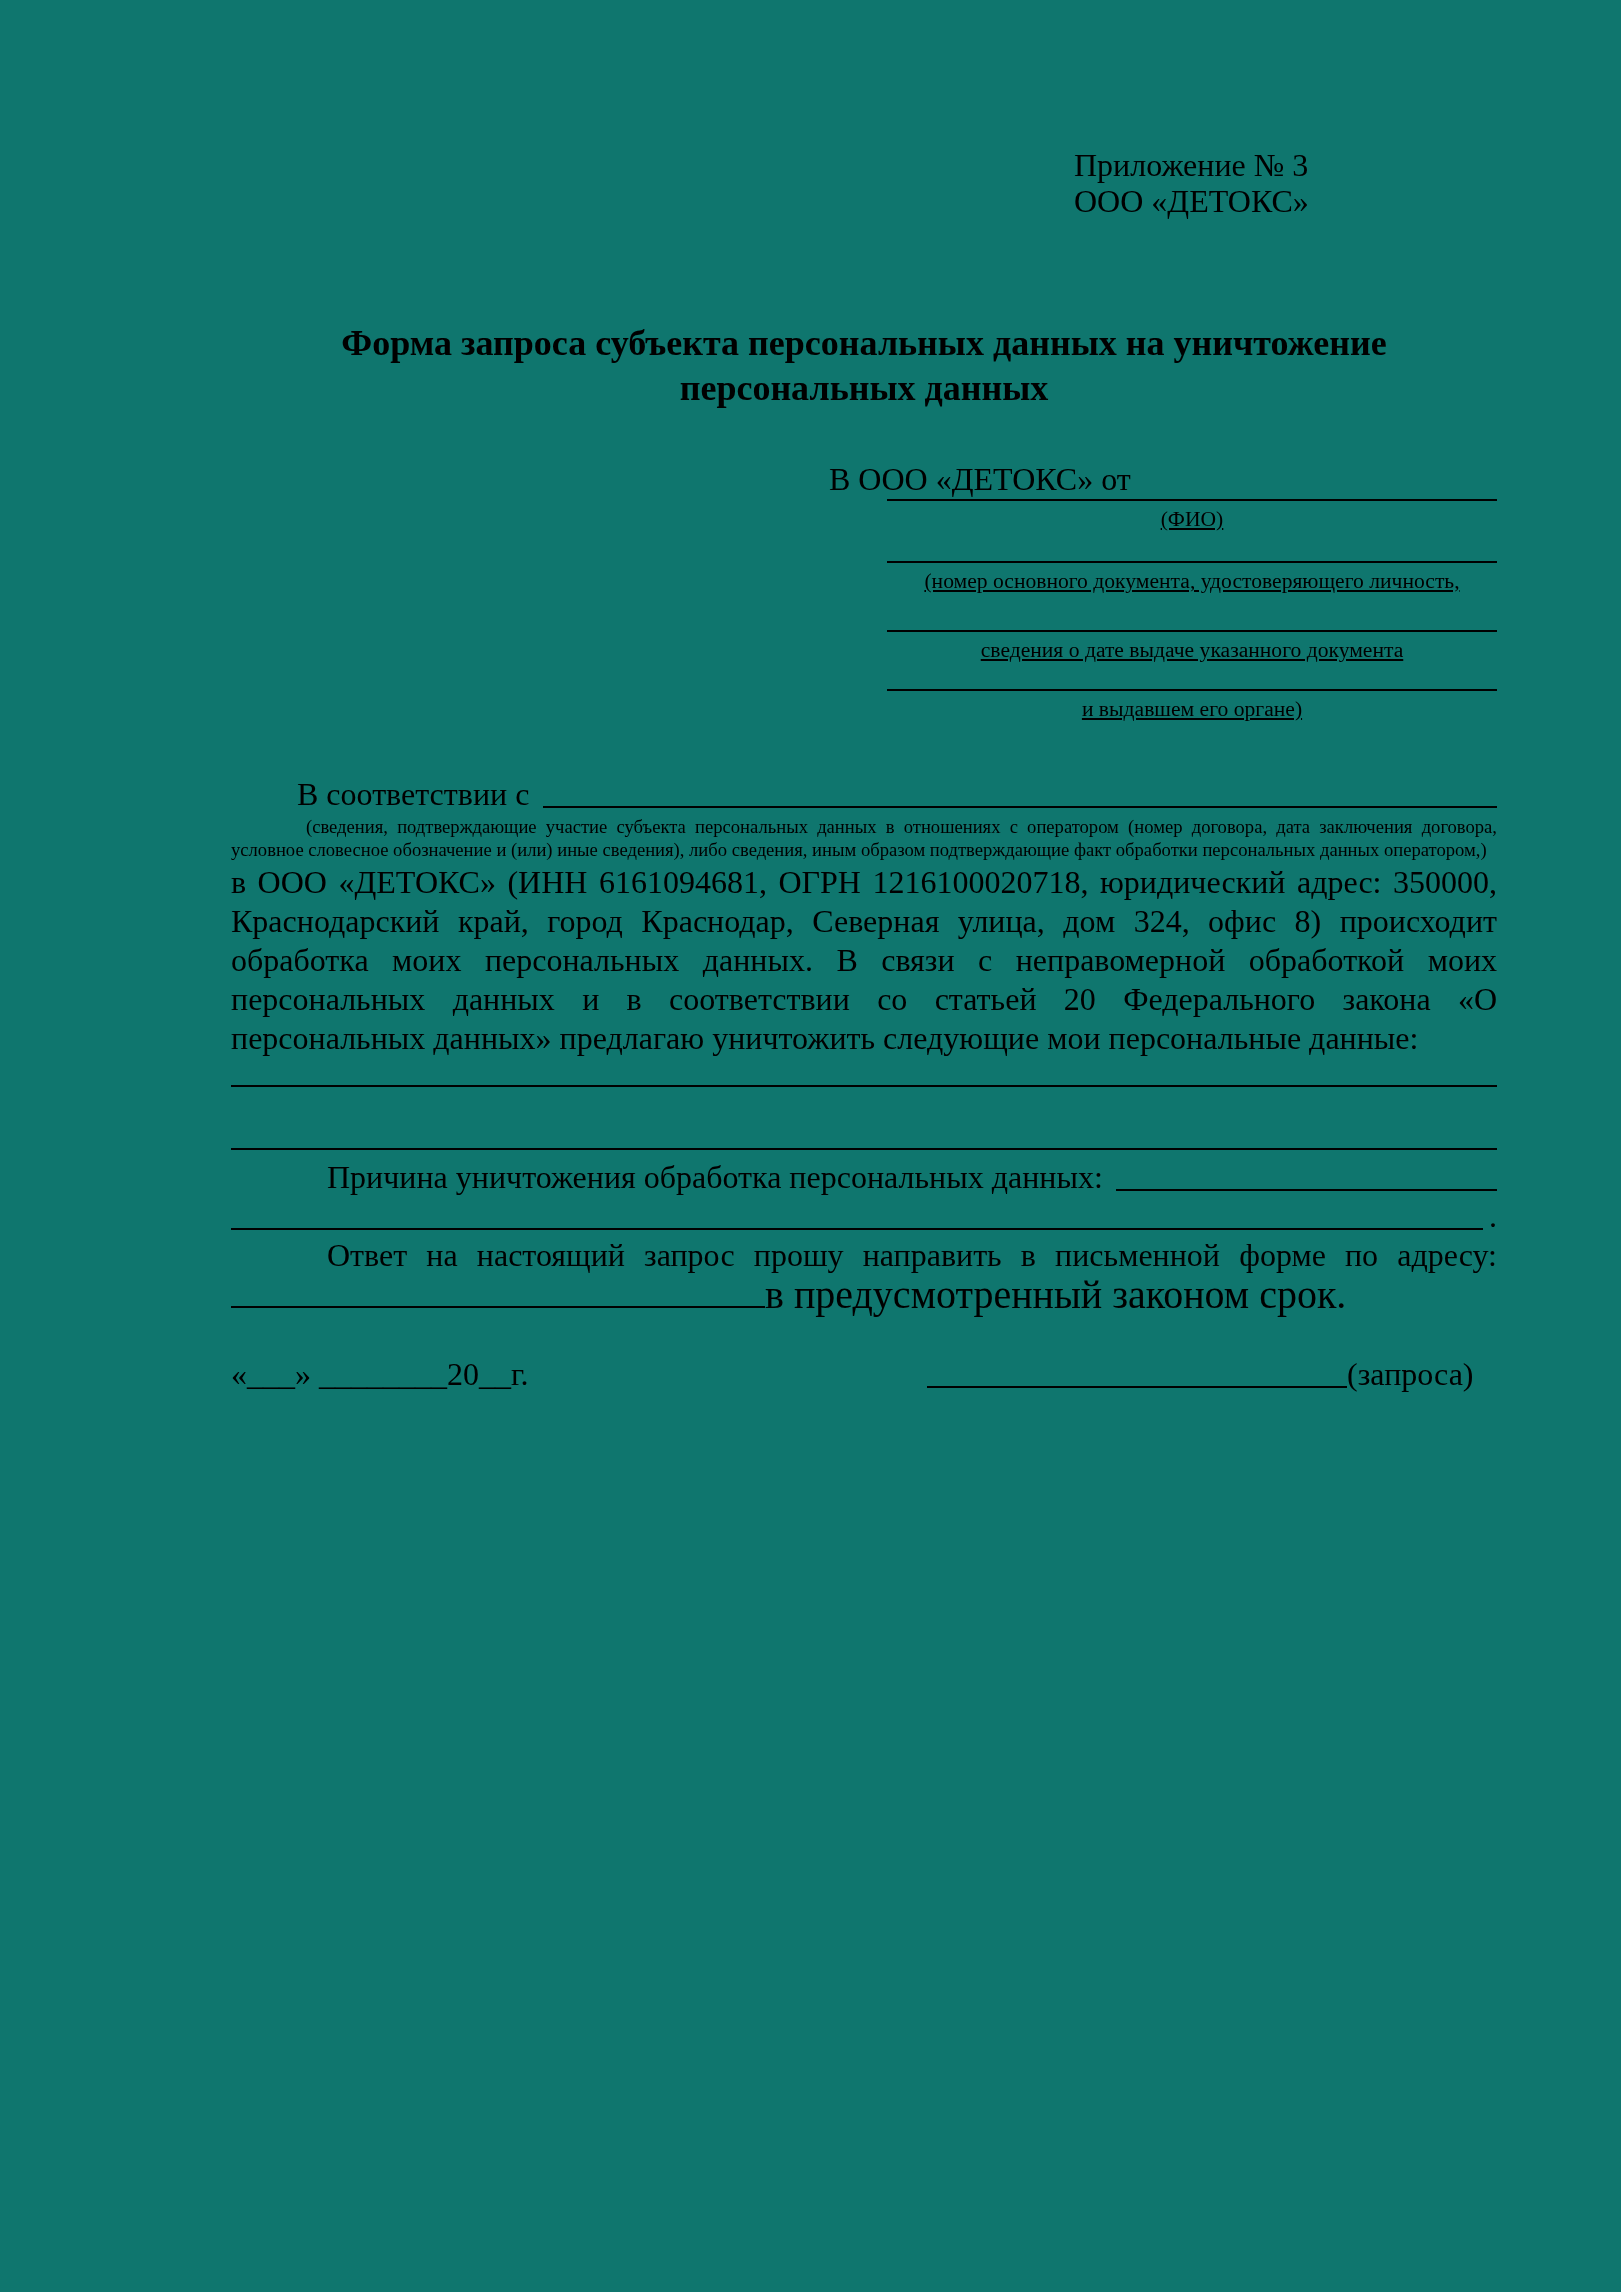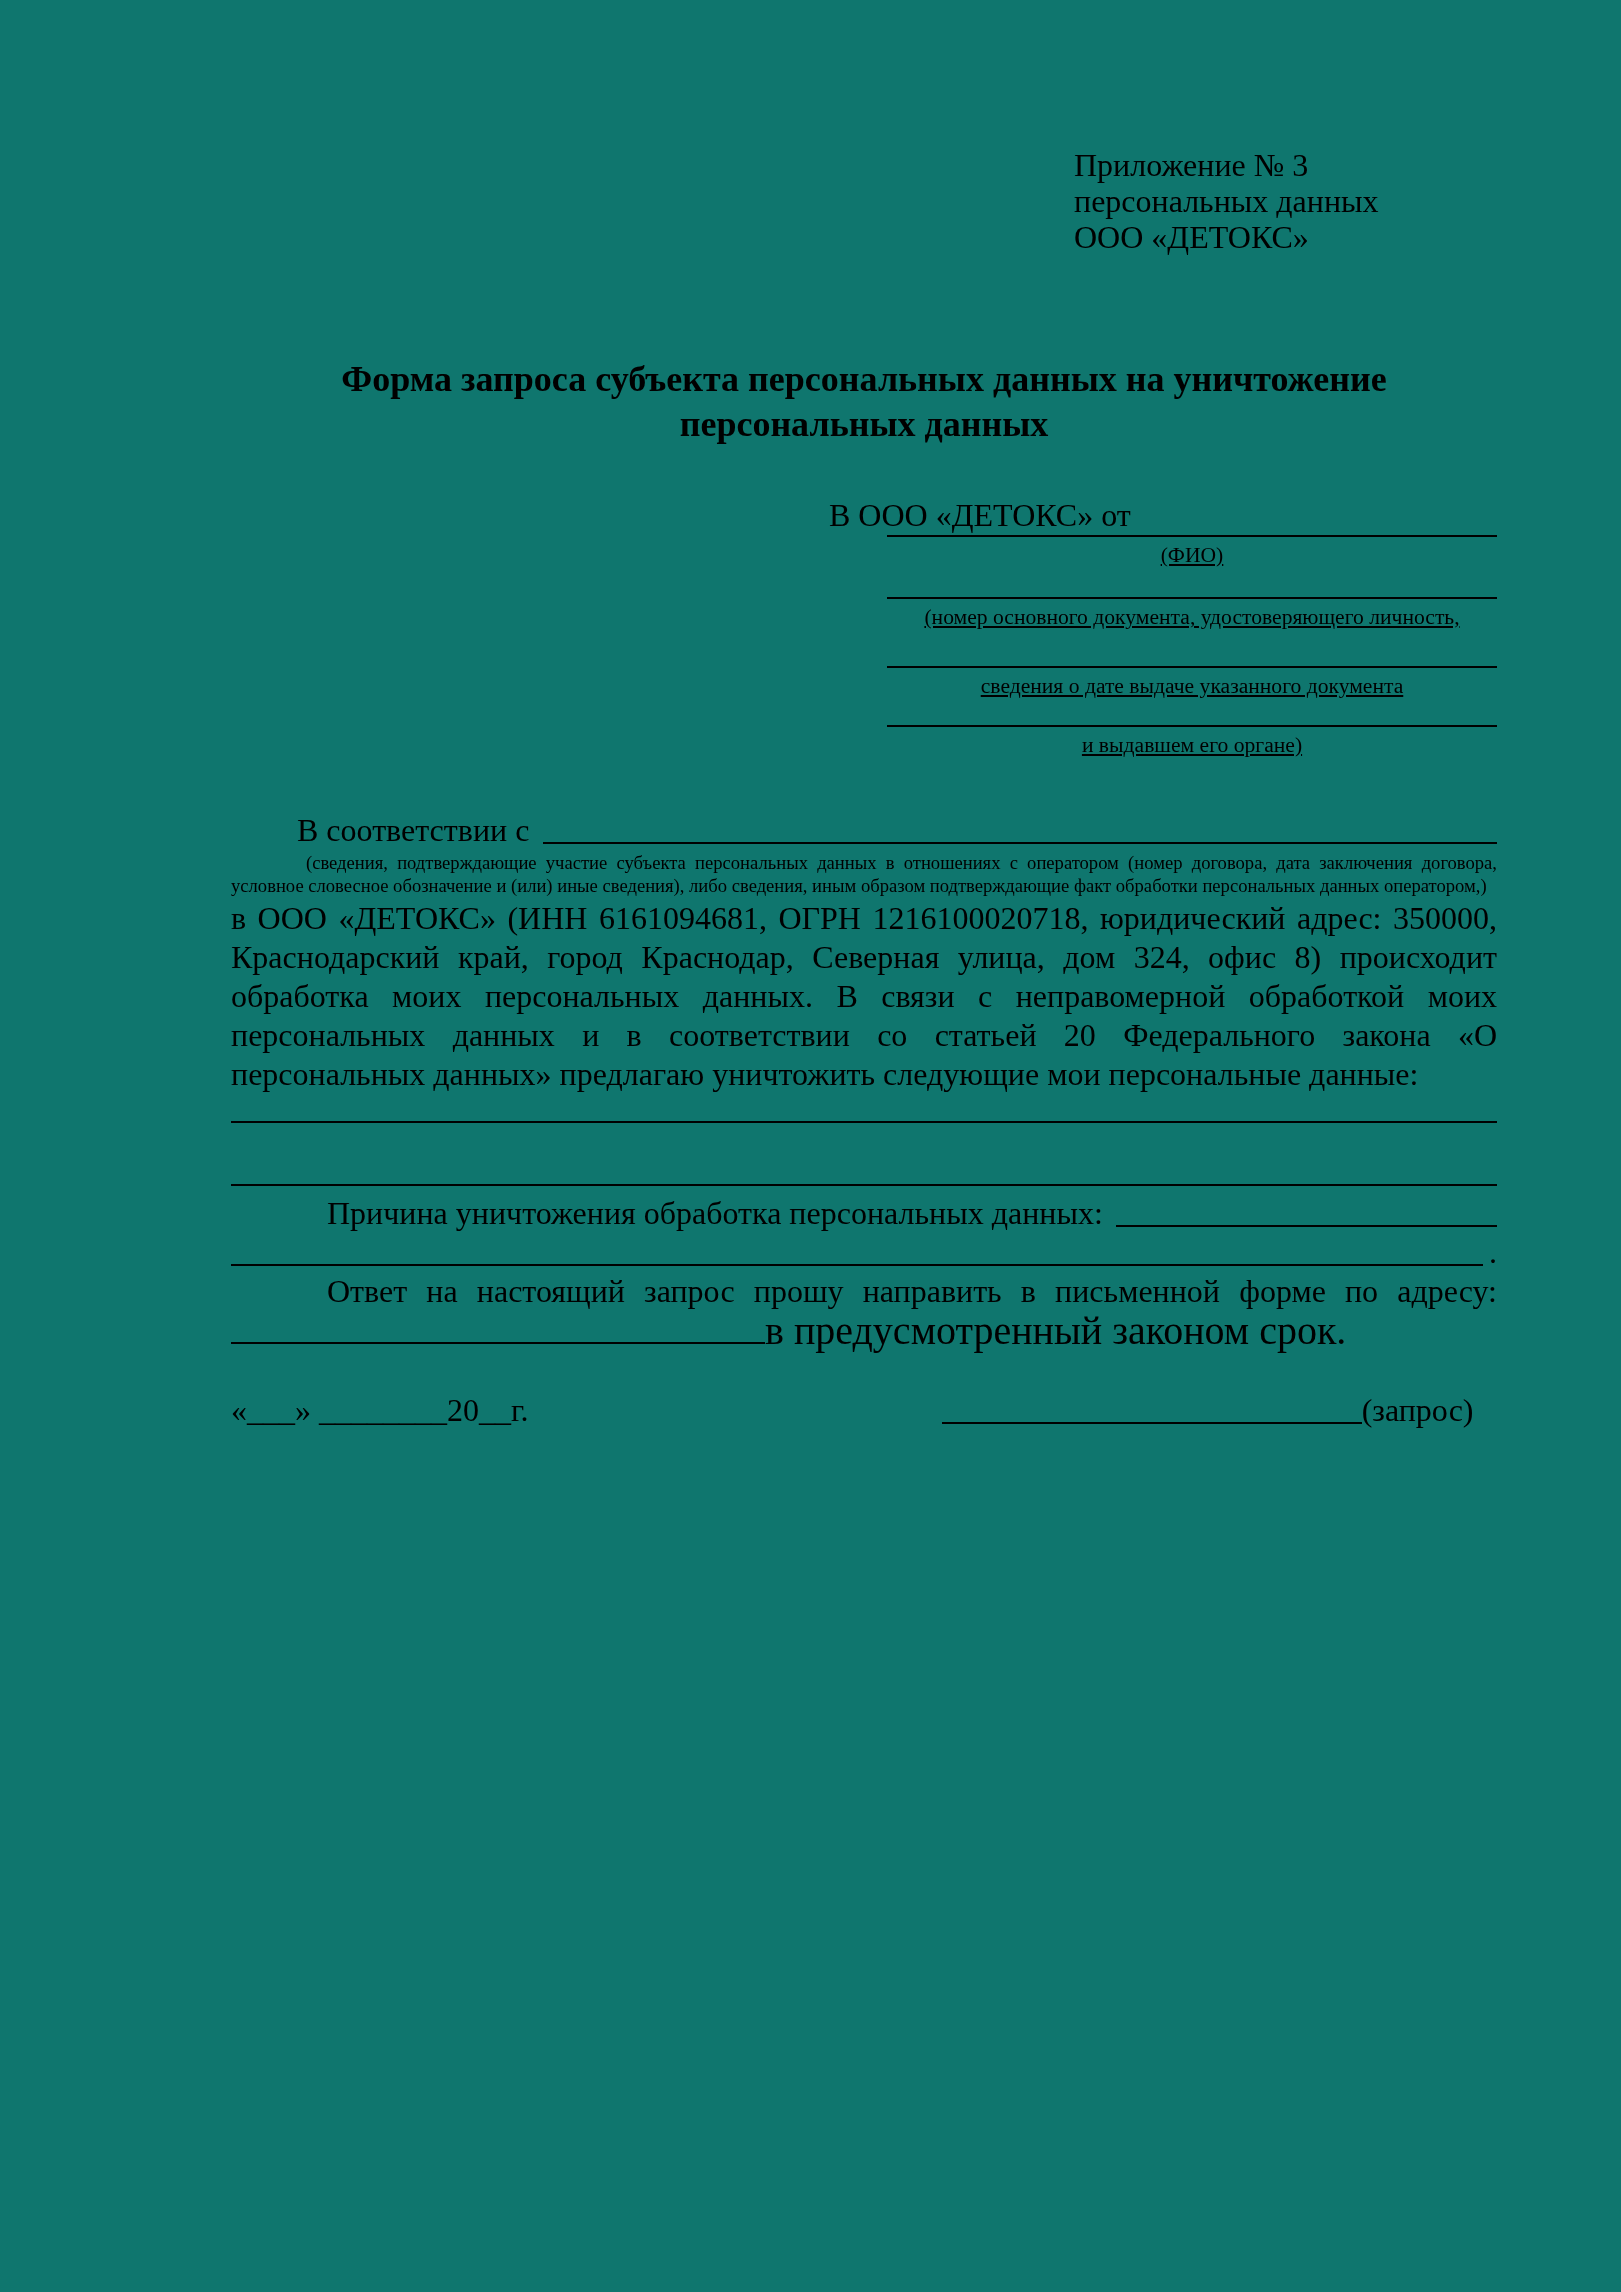--- a/index.html
+++ b/index.html
@@ -154,21 +154,20 @@
     margin-bottom: 5.9px;
   }
 </style>
 </head>
 <body>
 
 <div class="page">
 
   <div class="appendix">
     <div>Приложение № 3</div>
-    <div>персональных данных</div>
     <div>ООО «ДЕТОКС»</div>
   </div>
 
   <div class="doc-title">Форма запроса субъекта персональных данных на уничтожение персональных данных</div>
 
   <div class="to-line">В ООО «ДЕТОКС» от</div>
 
   <div class="addressee-fields">
     <div class="rule rule-1"></div>
     <div class="caption">(ФИО)</div>
@@ -208,18 +207,18 @@
   <div class="reply-par">Ответ на настоящий запрос прошу направить в письменной форме по адресу:</div>
 
   <div class="reply-tail-row">
     <span class="inline-rule"></span><span>в предусмотренный законом срок.</span>
   </div>
 
   <div class="sign-row">
     <span class="date-part">«___» ________20__г.</span>
     <span class="sign-part">
       <span class="sign-rule"></span>
-      <span>(запрос)</span>
+      <span>(запроса)</span>
     </span>
   </div>
 
 </div>
 
 
 </body></html>

